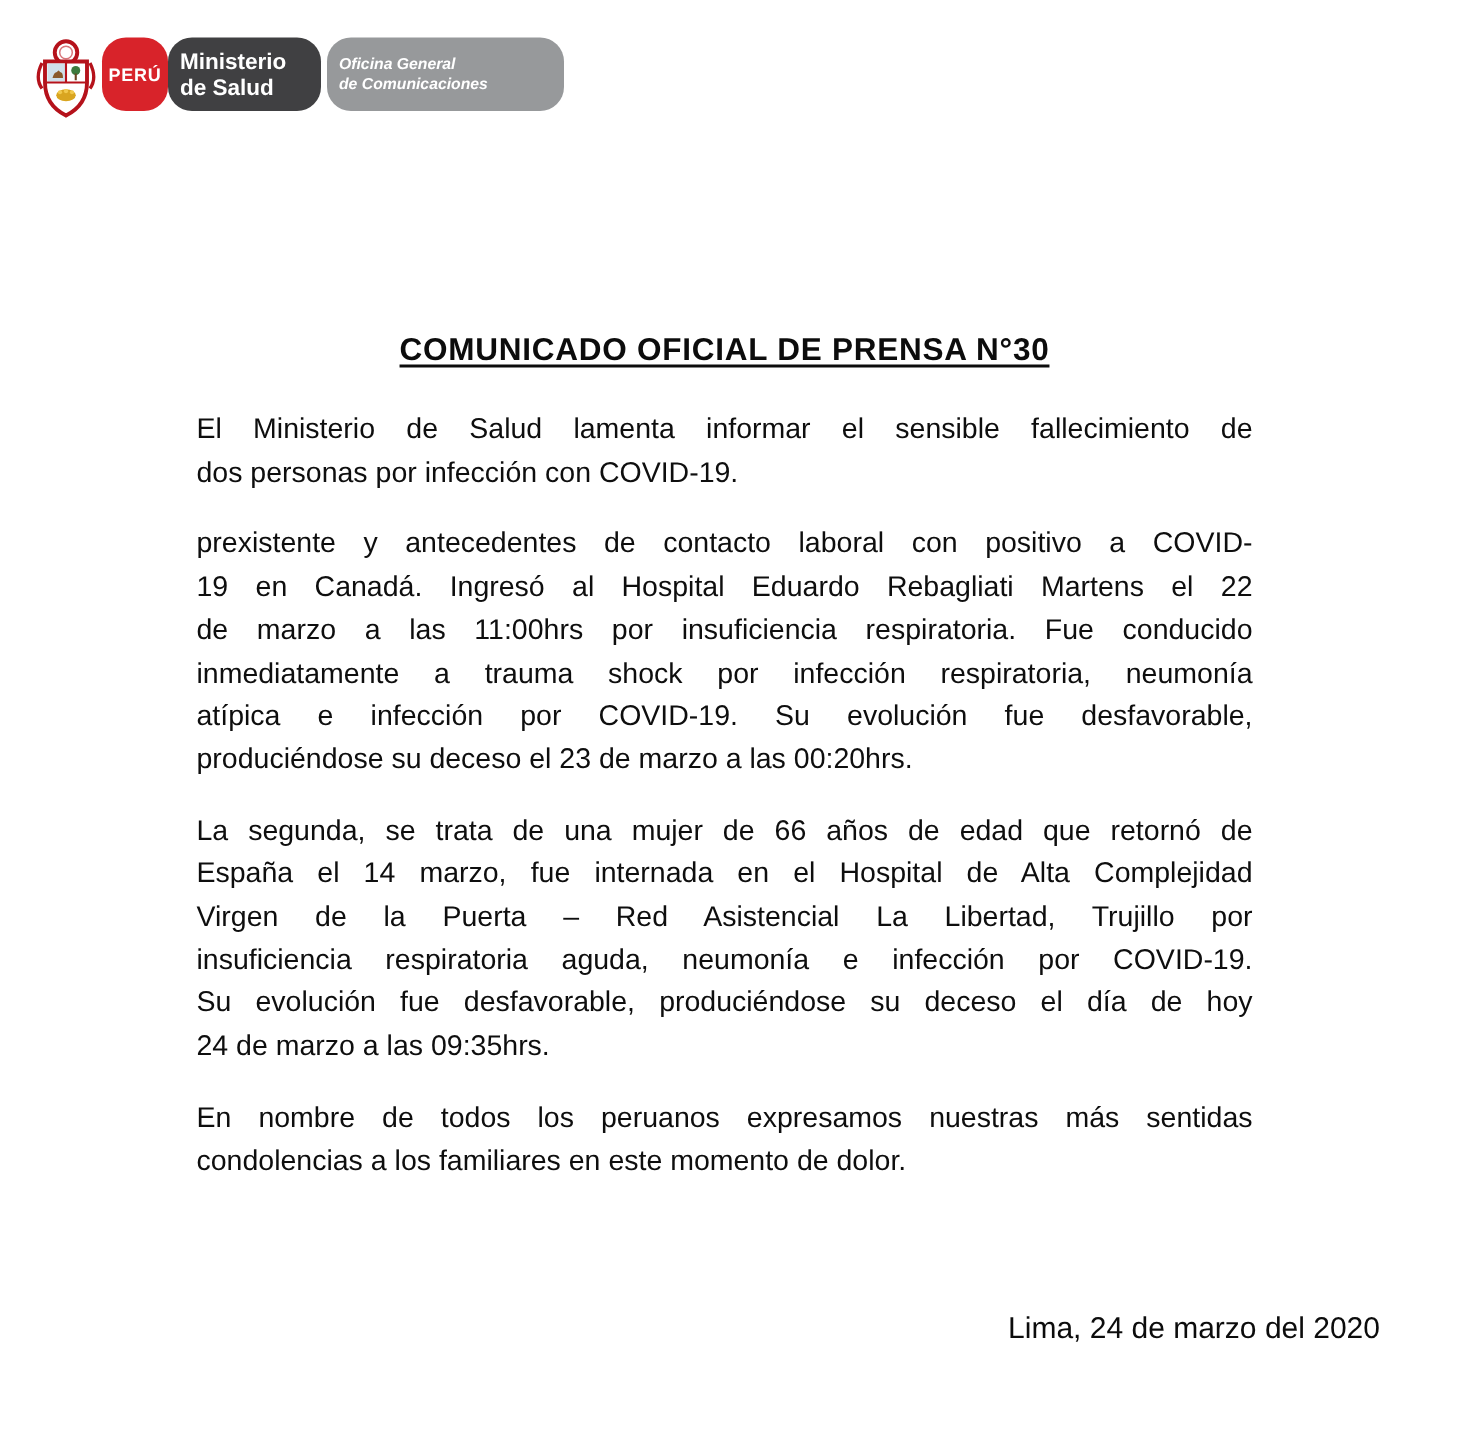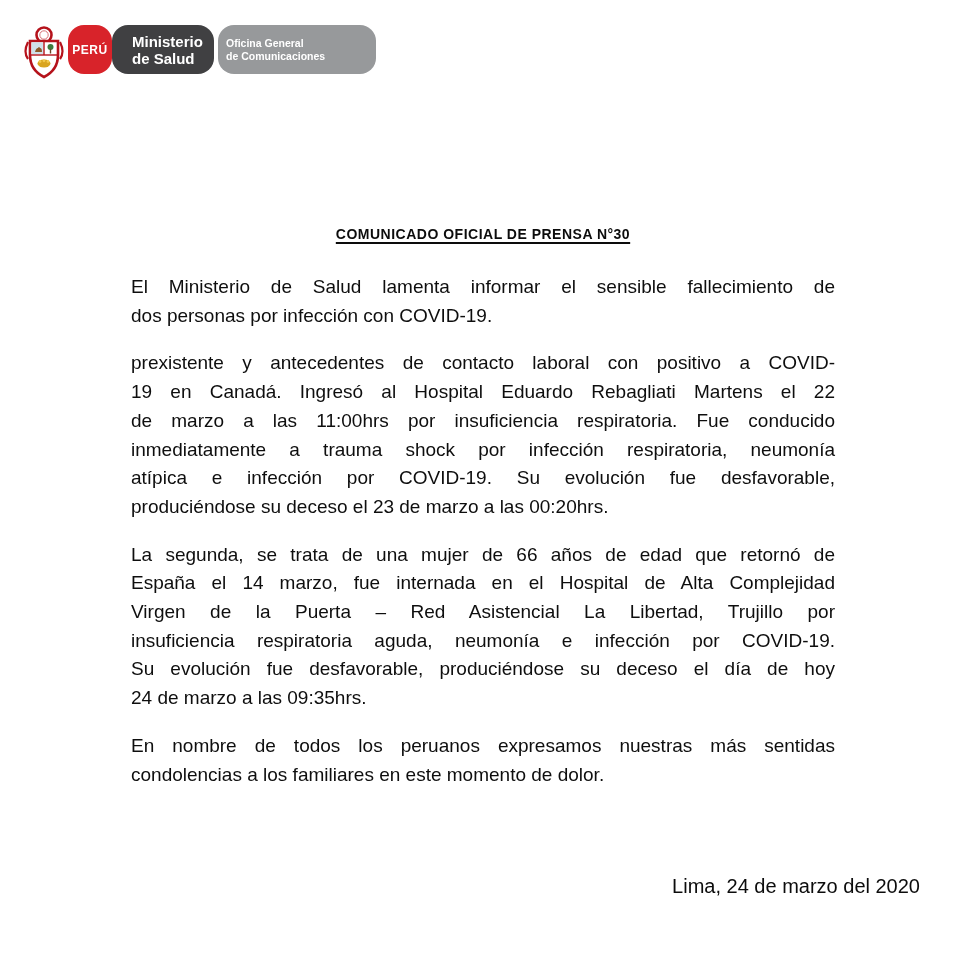--- a/index.html
+++ b/index.html
@@ -15,32 +15,32 @@
   
   .header { position: absolute; top: 25px; left: 23px; display: flex; align-items: flex-start; }
   .coat { width: 42px; height: 56px; margin-right: 3px; flex: 0 0 auto; }
   .block { height: 49px; box-sizing: border-box; display: flex; flex-direction: column; justify-content: center; border-radius: 16px; }
   .block-peru {
     width: 44px; background: #d8232a; color: #fff;
     align-items: center; font-weight: bold; font-size: 12px; letter-spacing: .5px;
   }
   .block-minsa {
     width: 102px; background: #404042; color: #fff;
-    padding-left: 20px; font-weight: bold; font-size: 15px; line-height: 17px;
+    padding-left: 8px; font-weight: bold; font-size: 15px; line-height: 17px;
   }
   .block-ogc {
     width: 158px; background: #97999b; color: #fff; margin-left: 4px;
-    padding-left: 8px; font-weight: bold; font-size: 10.5px; line-height: 13px;
+    padding-left: 8px; font-weight: bold; font-size: 10.5px; line-height: 13px; font-style: italic;
   }
 
   
   .doc { position: absolute; left: 131px; top: 222px; width: 704px; }
   .title {
     margin: 0 0 27px 0;
-    font-size: 14px; font-weight: bold; line-height: 24px;
+    font-size: 21px; font-weight: bold; line-height: 24px;
     text-align: center; letter-spacing: .5px;
     text-decoration: underline;
     text-underline-offset: 3px;
     text-decoration-thickness: 2px;
     color: #0c0c0c;
   }
   .para { margin: 0 0 19px 0; font-size: 19px; line-height: 28.7px; color: #0e0e0e; }
   .para .line { text-align: justify; text-align-last: justify; }
   .para .line:last-child { text-align: right; text-align-last: left; }
 

